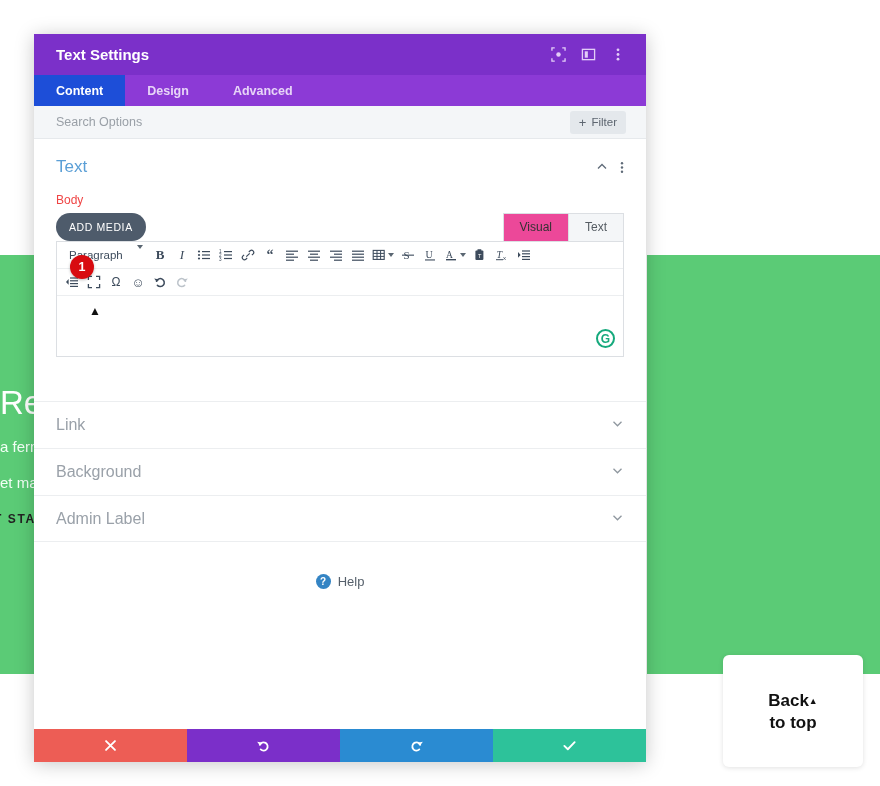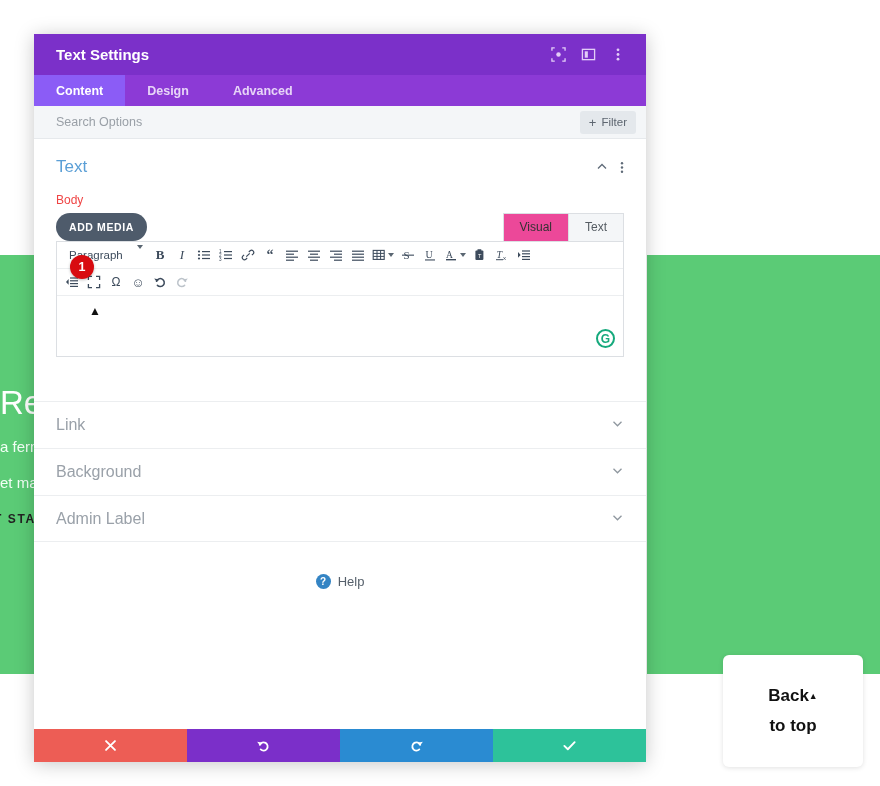--- a/index.html
+++ b/index.html
@@ -39,21 +39,21 @@
   .bg-cta-label {
     font-size: 12px; font-weight: bold; letter-spacing: 1.6px;
     color: #222; white-space: nowrap; margin-left: -6px;
   }
   .back-to-top {
     position: absolute; left: 723px; top: 655px; width: 140px; height: 112px;
     background: #fff; border-radius: 6px;
     box-shadow: 0 1px 5px rgba(0,0,0,0.12);
     display: flex; align-items: center; justify-content: center;
   }
-  .btt-inner { text-align: center; font-size: 17px; font-weight: bold; color: #111; line-height: 30px; }
+  .btt-inner { text-align: center; font-size: 17px; font-weight: bold; color: #111; line-height: 21px; }
   .btt-tri { font-size: 9px; vertical-align: 2px; }
 
   
   .modal {
     position: absolute; left: 34px; top: 34px; width: 612px; height: 728px;
     background: #ffffff;
     box-shadow: 0 2px 18px rgba(0,0,0,0.22);
     display: flex; flex-direction: column;
   }
   .modal-header {
@@ -65,25 +65,25 @@
   .hdr-icon { width: 16px; height: 16px; display: flex; align-items: center; justify-content: center; cursor: pointer; }
   .hdr-icon svg { display: block; }
 
   .modal-tabs {
     height: 31px; background: #8c3ad6; display: flex; align-items: stretch; flex: 0 0 31px;
   }
   .tab {
     display: flex; align-items: center; padding: 0 22px; font-size: 12.5px;
     color: #e7d5f7; cursor: pointer; font-weight: 600;
   }
-  .tab.active { background: #8b5cf6; color: #ffffff; }
+  .tab.active { background: #1d4ed8; color: #ffffff; }
 
   .search-row {
     height: 33px; background: #f4f6f8; border-bottom: 1px solid #e6e9ec;
-    display: flex; align-items: center; padding: 0 10px 0 22px; flex: 0 0 33px; gap: 29px;
+    display: flex; align-items: center; padding: 0 20px 0 22px; flex: 0 0 33px; gap: 29px;
   }
   .search-input {
     flex: 1; border: none; outline: none; background: transparent;
     font-size: 12.5px; color: #8b9097; font-family: inherit;
   }
   .search-input::placeholder { color: #9aa0a7; }
   .filter-btn {
     background: #e4e8ec; color: #5d6670; border: none; border-radius: 3px;
     font-size: 11.5px; padding: 5px 9px; cursor: pointer; font-family: inherit;
     display: flex; align-items: center; gap: 5px;
@@ -98,21 +98,21 @@
   .sec-title { font-size: 17px; color: #5b9fd6; flex: 1; font-weight: 400; }
   .sec-head-icons { display: flex; align-items: center; gap: 12px; }
   .sec-icon { cursor: pointer; display: flex; align-items: center; }
 
   .field-label { font-size: 12px; color: #ef4444; margin-top: 16px; }
 
   .editor-wrap { margin-top: 6px; position: relative; }
   .editor-toprow { display: flex; align-items: flex-end; }
   .add-media-btn {
     background: #4e5b6b; color: #fff; border: none; font-size: 10.5px;
-    font-weight: bold; letter-spacing: 0.6px; padding: 8px 13px;
+    font-weight: normal; letter-spacing: 0.6px; padding: 8px 13px;
     border-radius: 14px; cursor: pointer; font-family: inherit;
   }
   .vt-tabs { margin-left: auto; display: flex; align-items: flex-end; }
   .vt-tab {
     border: 1px solid #dcdfe3; border-bottom: none; background: #f4f6f8;
     font-size: 12px; color: #555c63; padding: 6px 16px 7px 16px; cursor: pointer;
   }
   .vt-tab.active { background: #ec4899; color: #333; }
   .vt-tab + .vt-tab { margin-left: -1px; }
 

